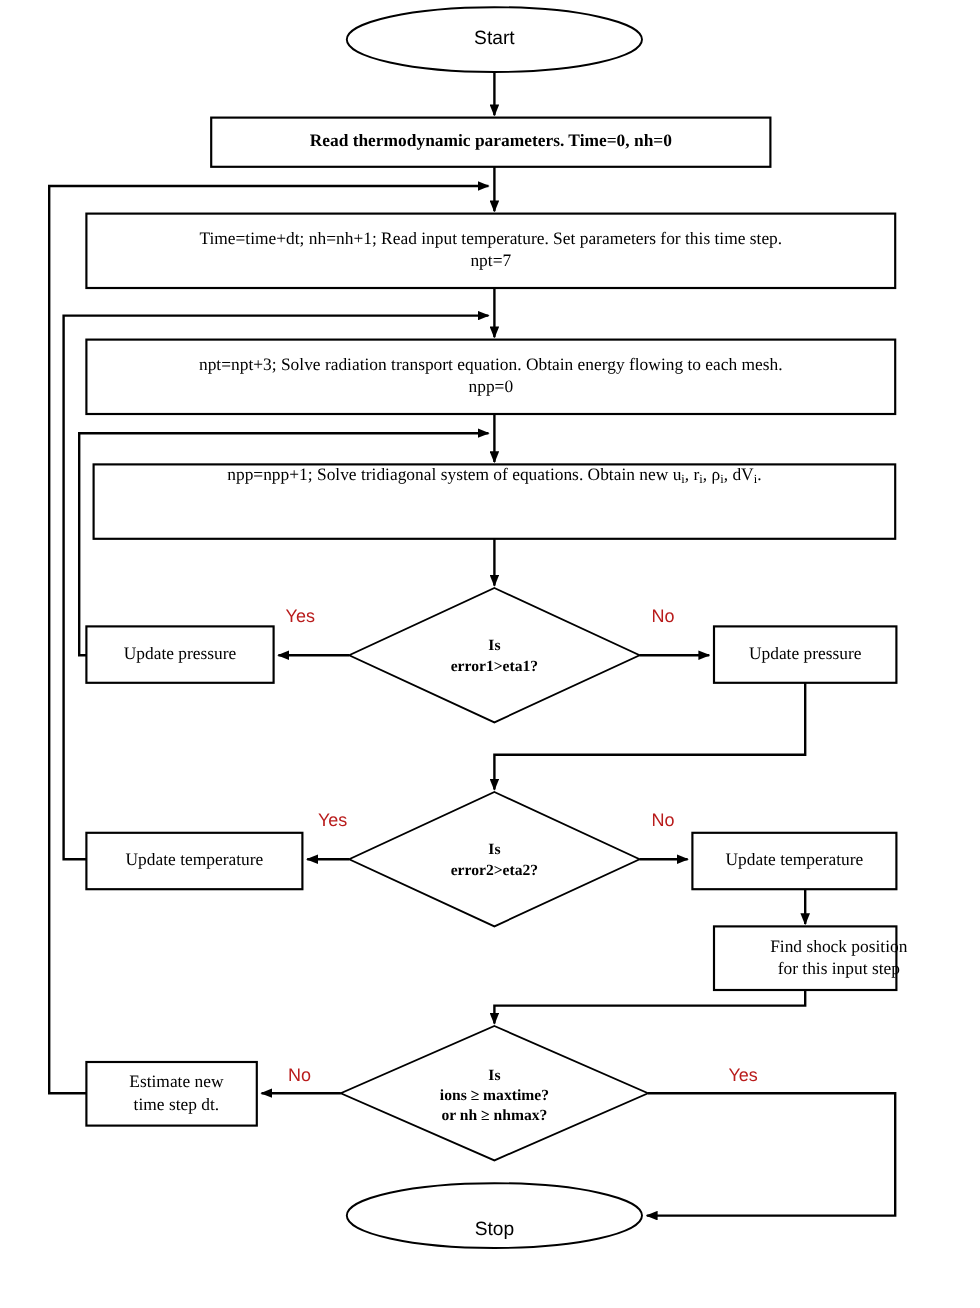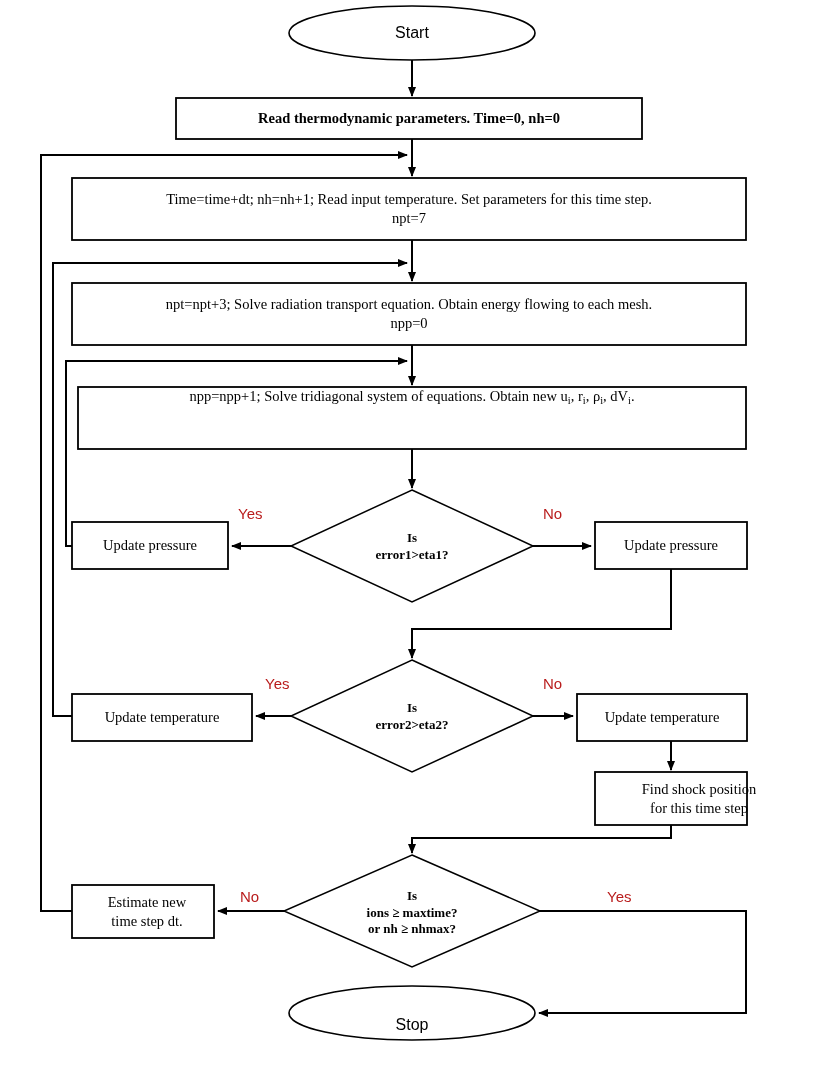--- a/index.html
+++ b/index.html
@@ -164,21 +164,21 @@
     <span class="txt-dec">Is</span>
     <span class="txt-dec">error2&gt;eta2?</span>
   </div>
 
   <div class="node-text txt-small" style="left:72px; top:694px; width:180px; height:47px;">Update temperature</div>
 
   <div class="node-text txt-small" style="left:577px; top:694px; width:170px; height:47px;">Update temperature</div>
 
   <div class="node-text" style="left:595px; top:772px; width:152px; height:53px; flex-direction:column;margin-left:28px;">
     <span class="txt-small">Find shock position</span>
-    <span class="txt-small">for this time step</span>
+    <span class="txt-small">for this input step</span>
   </div>
 
   <div class="node-text" style="left:322px; top:880px; width:180px; height:66px; flex-direction:column;">
     <span class="txt-dec">Is</span>
     <span class="txt-dec">ions ≥ maxtime?</span>
     <span class="txt-dec">or nh ≥ nhmax?</span>
   </div>
 
   <div class="node-text" style="left:72px; top:885px; width:150px; height:53px; flex-direction:column;justify-content:center;">
     <span class="txt-small">Estimate new</span>

